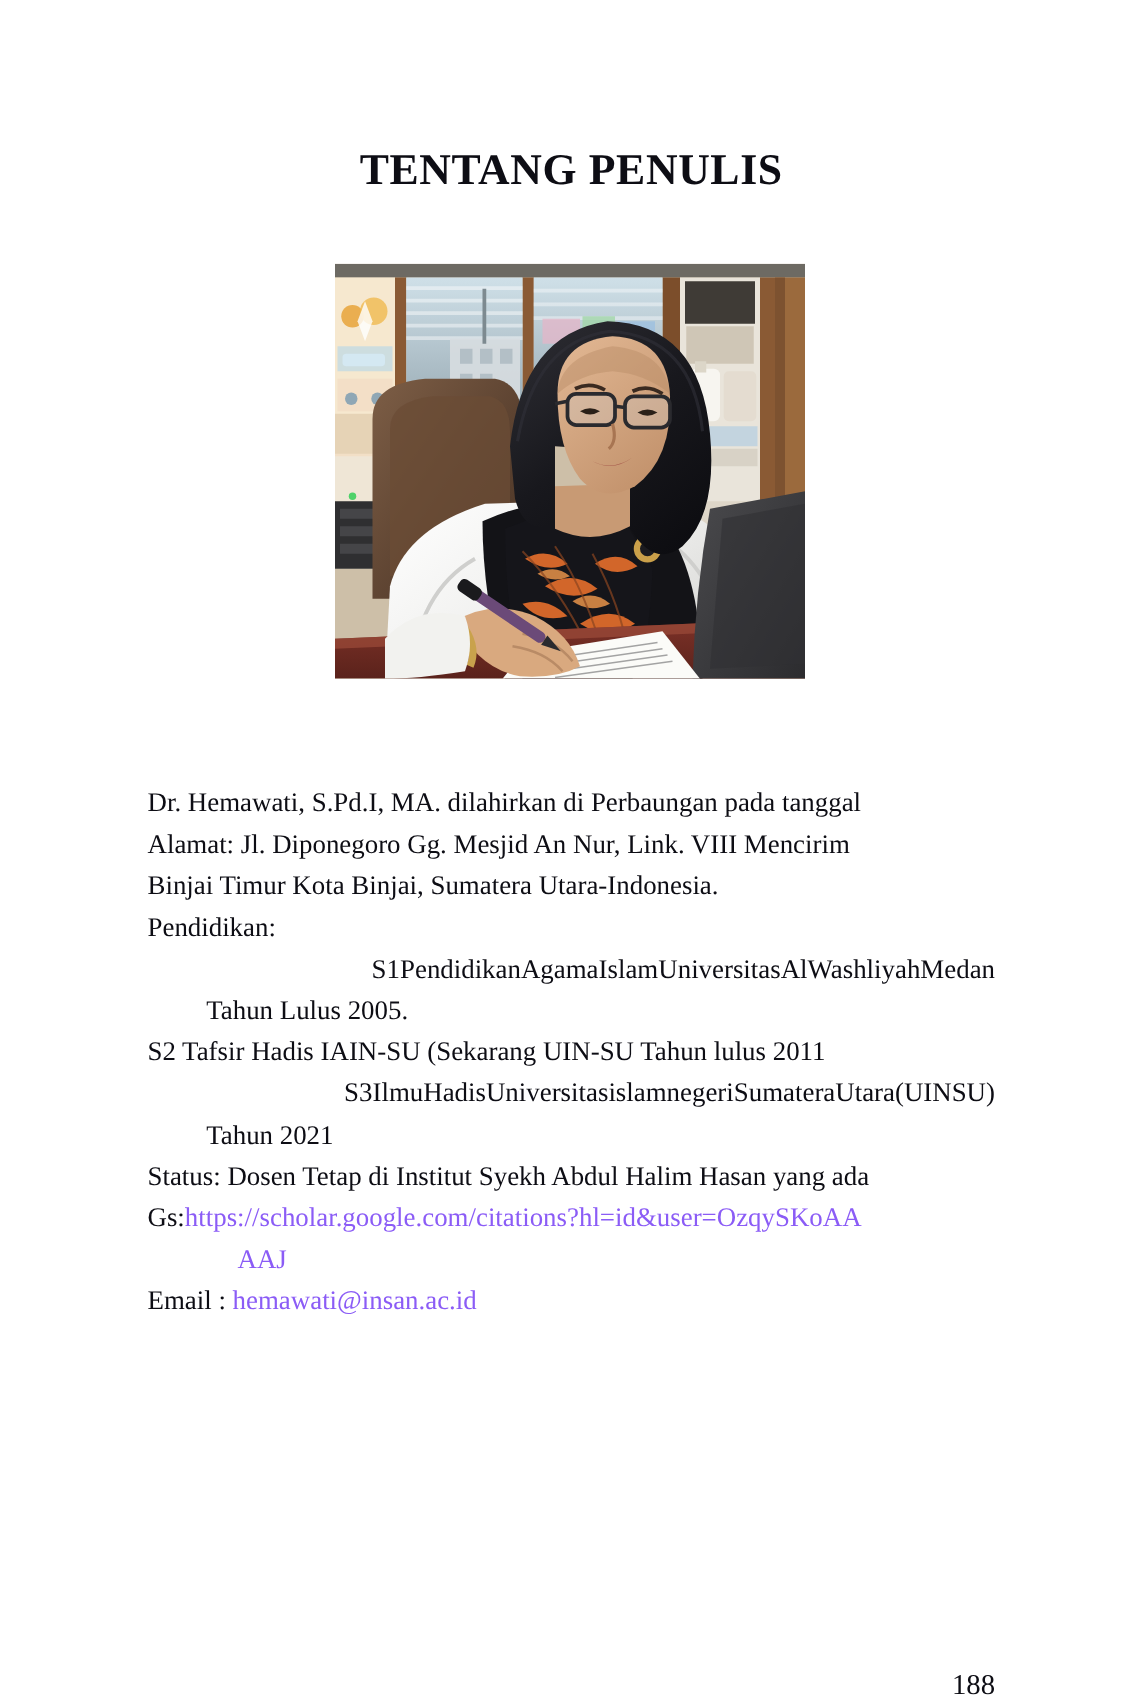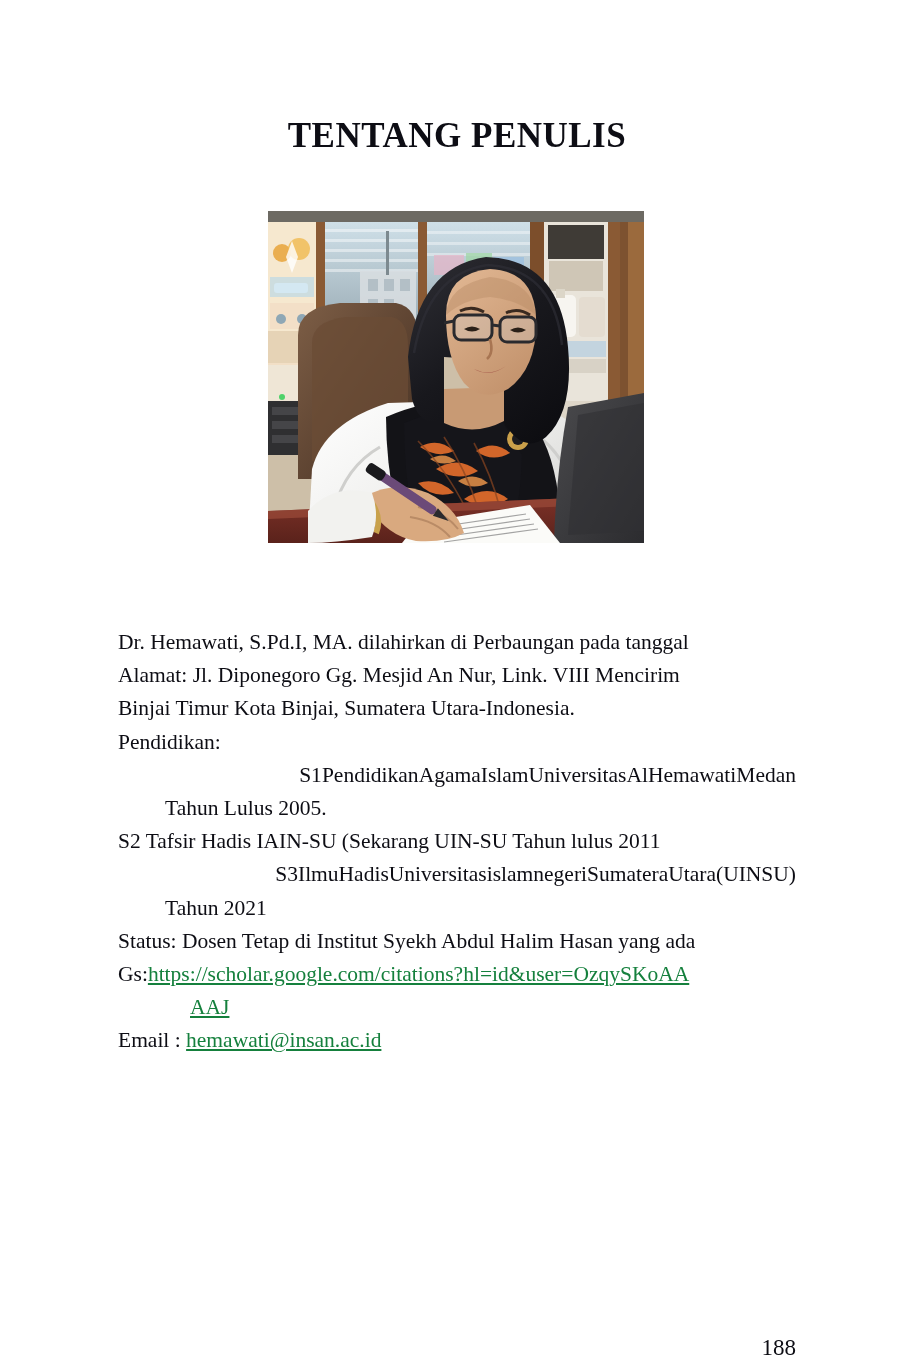--- a/index.html
+++ b/index.html
@@ -65,23 +65,22 @@
     justify-content: flex-end;
     white-space: nowrap;
   }
   .line.justify > span { display: inline-block; }
 
   .indent-1 { padding-left: 47px; font-family: Liberation Serif, serif; }
   .indent-2 { padding-left: 67px; }
   .indent-3 { padding-left: 72px; }
 
   .link {
-    text-decoration: underline;
     text-underline-offset: 2px;
-    color: #15803d;
+    color: #8b5cf6;
   }
   .bold-comma { font-weight: bold; }
 
   
   .page-number {
     position: absolute;
     left: 0;
     top: 1335px;
     width: 796px;
     text-align: right;
@@ -292,21 +291,21 @@
 
   <div class="line">Pendidikan:</div>
 
   <div class="line justify">
     <span>S1</span>
     <span>Pendidikan</span>
     <span>Agama</span>
     <span>Islam</span>
     <span>Universitas</span>
     <span>Al</span>
-    <span>Hemawati</span>
+    <span>Washliyah</span>
     <span>Medan</span>
   </div>
   <div class="line indent-1">Tahun Lulus 2005.</div>
 
   <div class="line">S2 Tafsir Hadis IAIN-SU (Sekarang UIN-SU Tahun lulus 2011</div>
 
   <div class="line justify">
     <span>S3</span>
     <span>Ilmu</span>
     <span>Hadis</span>

